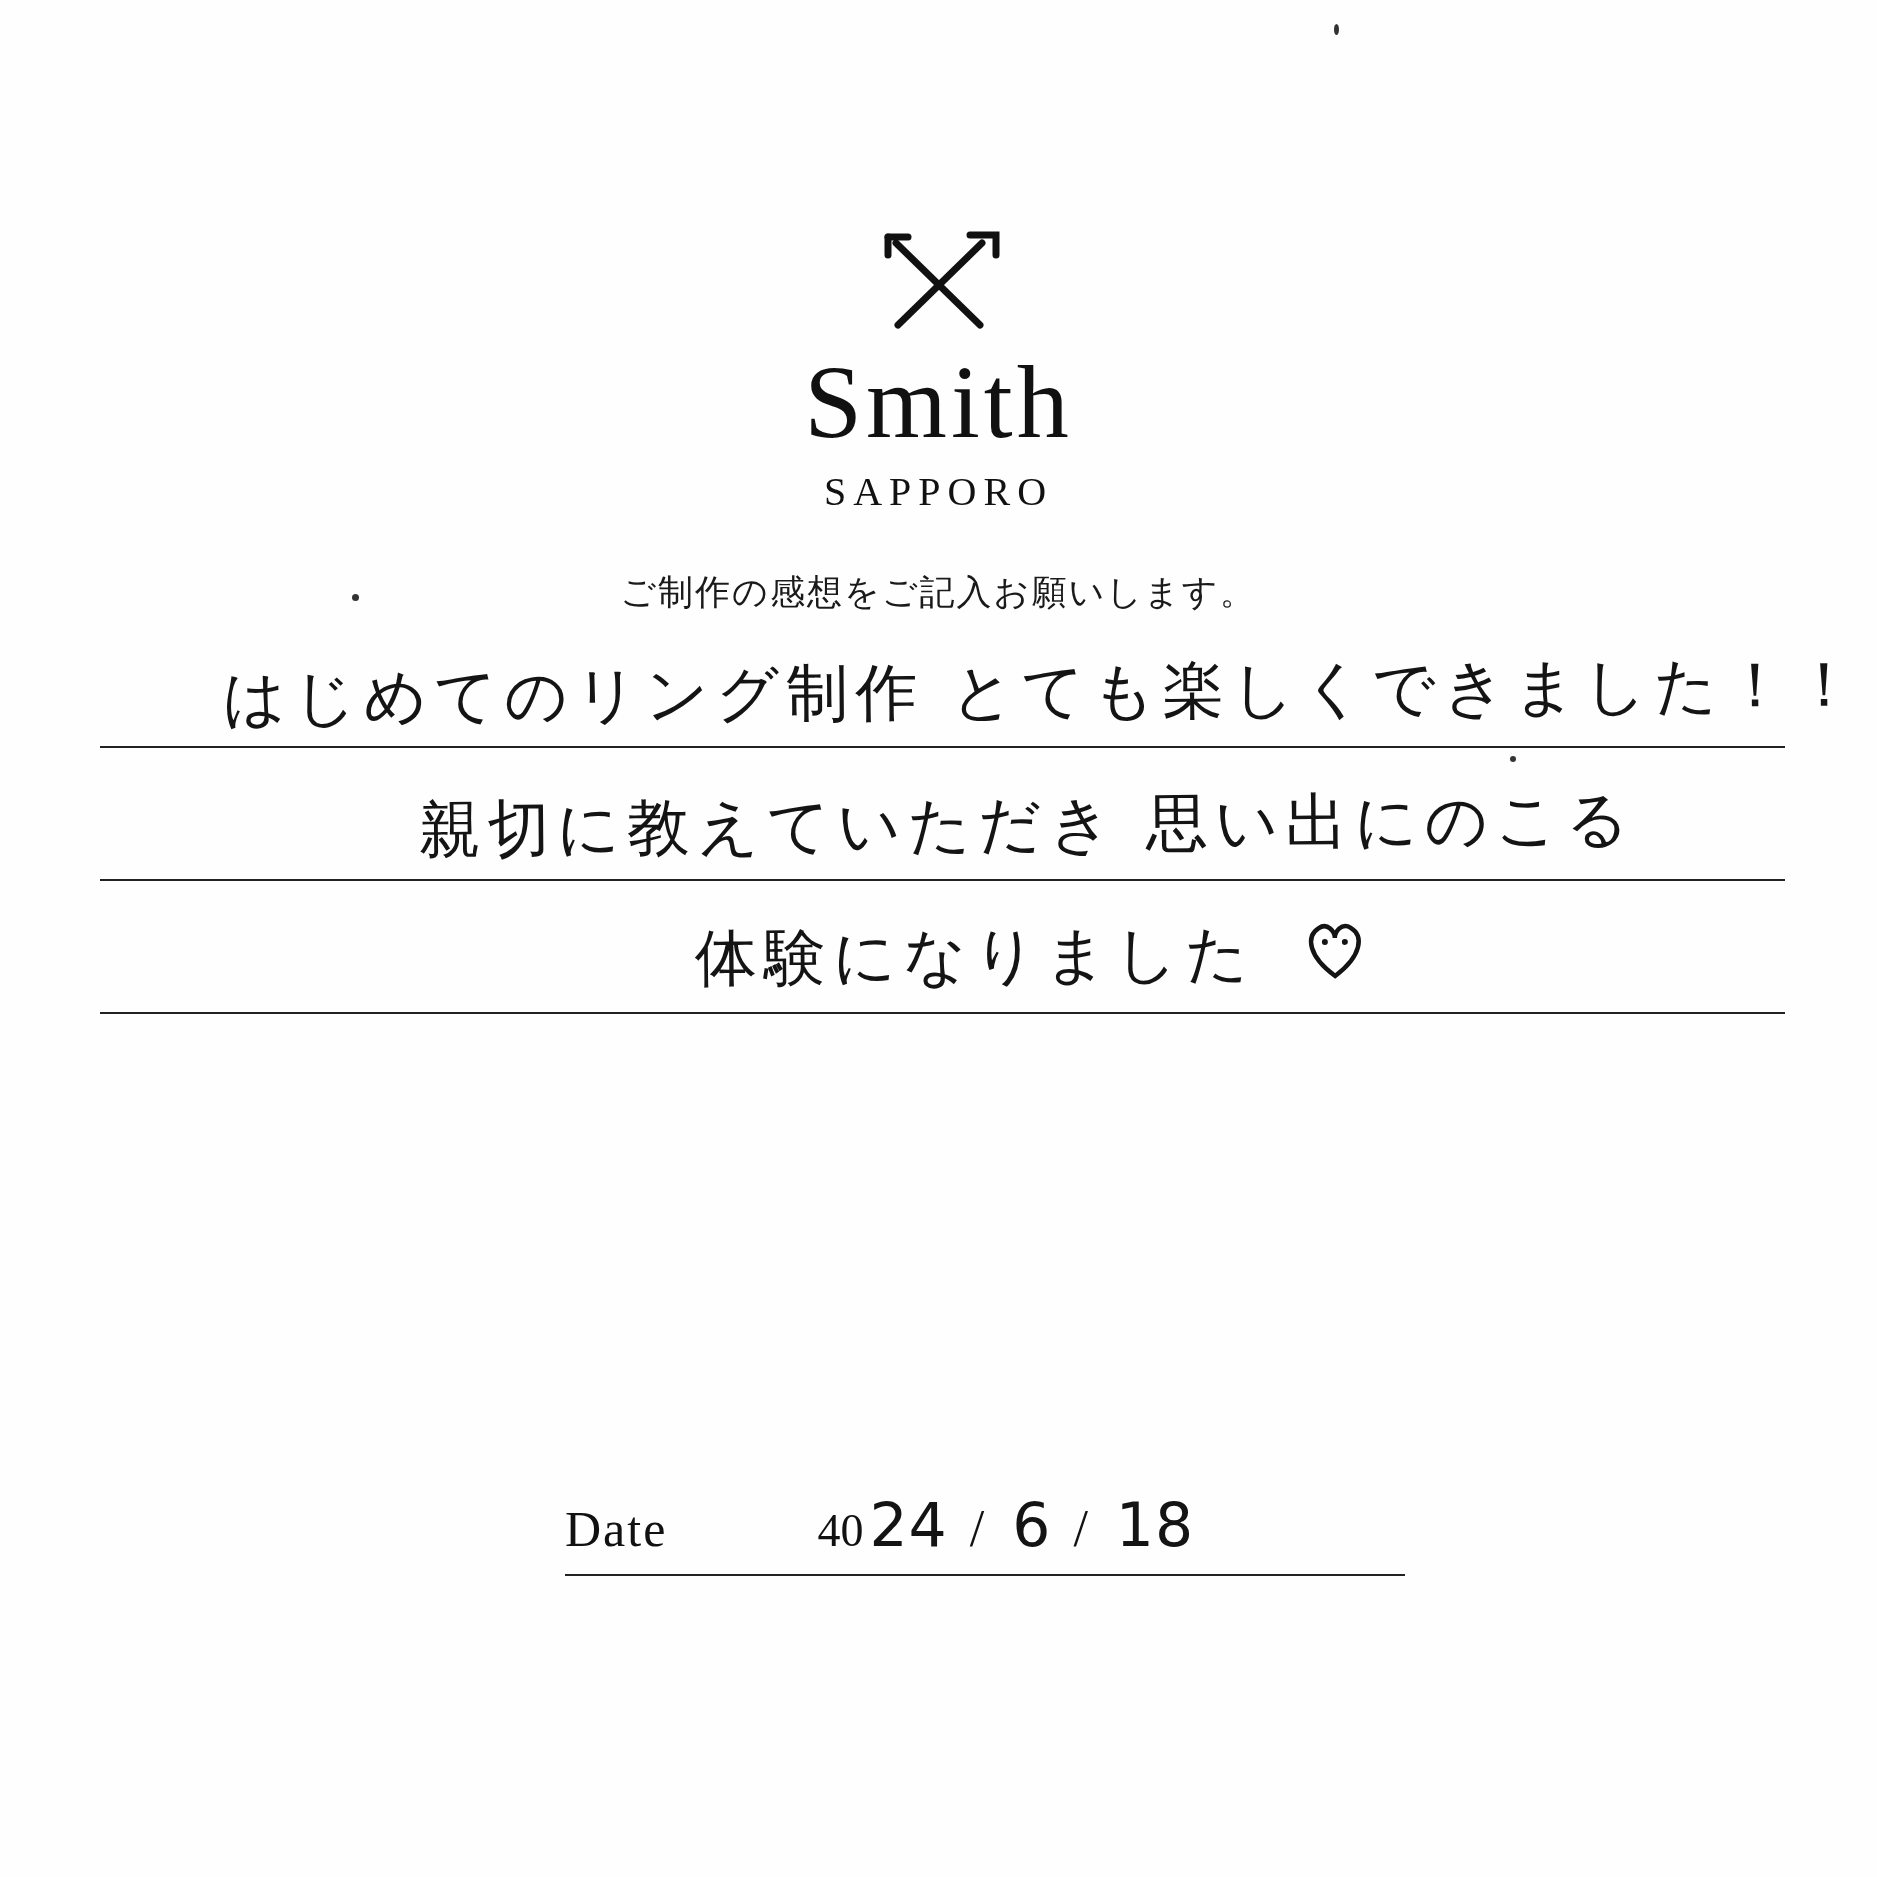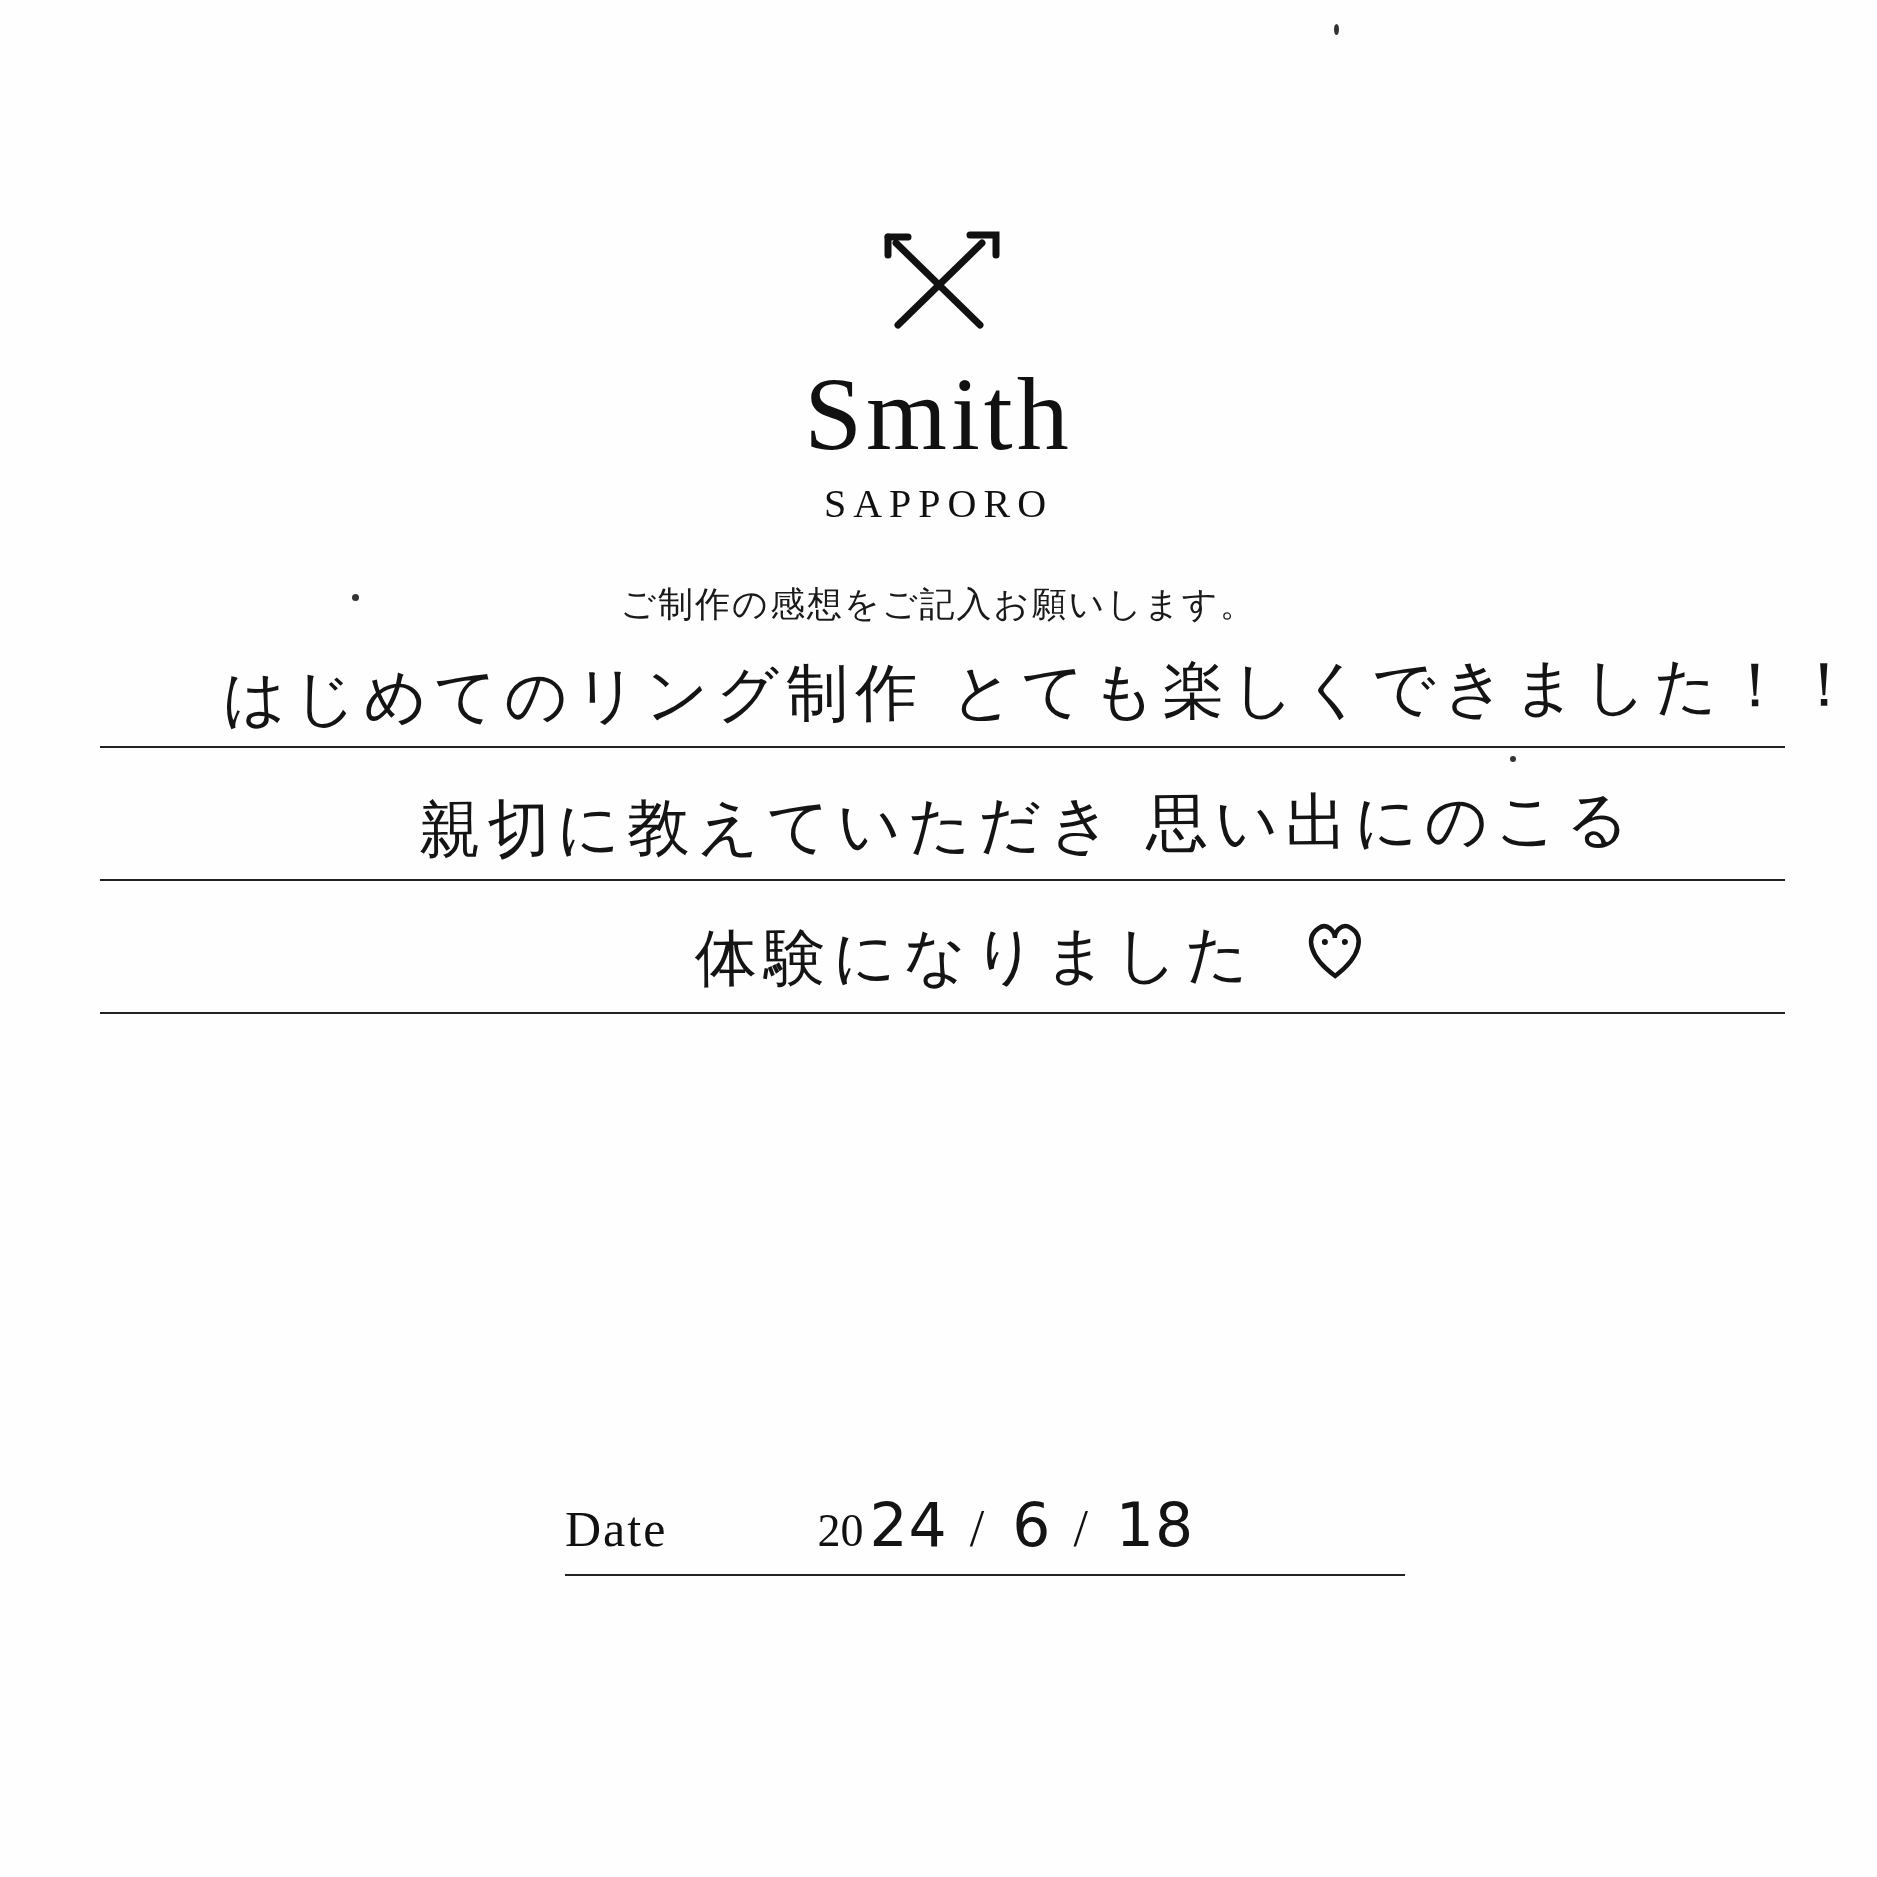--- a/index.html
+++ b/index.html
@@ -38,21 +38,21 @@
     margin: 0 auto 6px auto;
     display: block;
   }
   .brand-name {
     font-family: "Liberation Serif", serif;
     font-size: 104px;
     line-height: 1.0;
     letter-spacing: 4px;
     color: #111;
     font-weight: 400;
-    margin-top: 22px;
+    margin-top: 10px;
   }
   .brand-sub {
     font-family: Liberation Serif, serif;
     font-size: 40px;
     letter-spacing: 7px;
     color: #111;
     margin-top: 14px;
   }
   .instruction {
     font-family: "DejaVu Sans", sans-serif;
@@ -206,21 +206,21 @@
       </div>
       <div class="rule"></div>
     </div>
 
 
   </div>
 
   <div class="date-block">
     <div class="date-inner">
       <span class="date-label">Date</span>
-      <span class="date-prefix">20</span>
+      <span class="date-prefix">40</span>
       <span class="date-val">24</span>
       <span class="date-sep">/</span>
       <span class="date-val">6</span>
       <span class="date-sep">/</span>
       <span class="date-val">18</span>
     </div>
     <div class="date-rule"></div>
   </div>
 
 </div>

